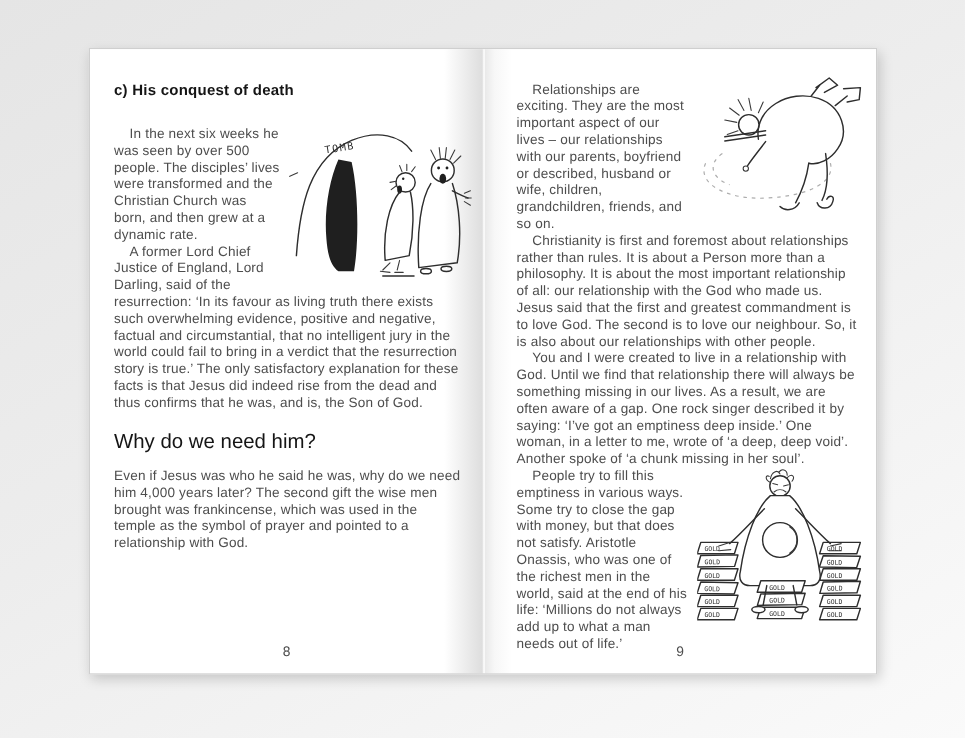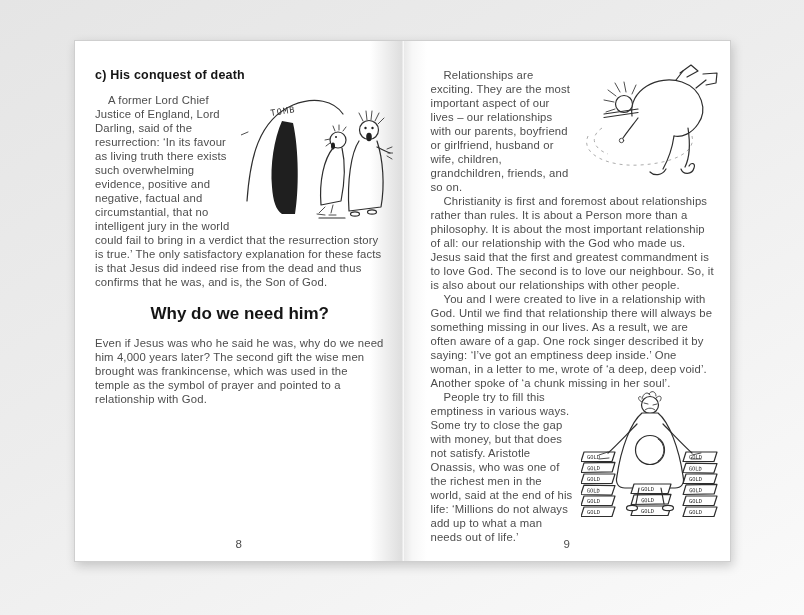--- a/index.html
+++ b/index.html
@@ -30,29 +30,28 @@
   .page-right {
     padding: 27px 13px 30px 27px;
     background: linear-gradient(to right, #e9e9e9 0%, #f7f7f7 2.5%, #ffffff 7%);
     border-left: 1px solid #f8f8f8;
   }
   .section-heading {
     font-size: 12.5px;
     font-weight: bold;
     color: #151515;
     letter-spacing: 0.2px;
-    margin-bottom: 11px;
+    margin-bottom: 23px;
   }
   .sub-heading {
     font-size: 17px;
-    font-weight: bold;
+    font-weight: normal;
     color: #151515;
     margin: 15px 0 12px 0;
     clear: none;
-    text-align: center;
   }
   .body-text p {
     font-size: 11.3px;
     line-height: 14px;
     color: #4d4d4d;
     letter-spacing: 0.15px;
     text-indent: 13px;
     text-align: left;
   }
   .body-text p.noindent { text-indent: 0; }
@@ -109,20 +108,21 @@
         <circle class="ink-fill" cx="124.5" cy="35" r="1.2"></circle>
         <circle class="ink-fill" cx="131.5" cy="35" r="1.2"></circle>
         <ellipse class="ink-fill" cx="128" cy="44" rx="2.8" ry="4.2"></ellipse>
         <path class="ink" d="M118,48 C110,60 106,88 108,118 L140,114 C144,92 142,66 136,48"></path>
         <path class="ink" d="M136,54 C142,57 146,59 149,60"></path>
         <path class="ink-thin" d="M146,56 l5,-2 M147,60 l5,0 M146,63 l5,3"></path>
         <ellipse class="ink" cx="114" cy="121" rx="4.5" ry="2.2"></ellipse>
         <ellipse class="ink" cx="131" cy="119" rx="4.5" ry="2.2"></ellipse>
       </svg>
 
+      <p>In the next six weeks he was seen by over 500 people. The disciples’ lives were transformed and the Christian Church was born, and then grew at a dynamic rate.</p>
       <p>A former Lord Chief Justice of England, Lord Darling, said of the resurrection: ‘In its favour as living truth there exists such overwhelming evidence, positive and negative, factual and circumstantial, that no intelligent jury in the world could fail to bring in a verdict that the resurrection story is true.’ The only satisfactory explanation for these facts is that Jesus did indeed rise from the dead and thus confirms that he was, and is, the Son of God.</p>
 
       <h2 class="sub-heading">Why do we need him?</h2>
 
       <p class="noindent">Even if Jesus was who he said he was, why do we need him 4,000 years later? The second gift the wise men brought was frankincense, which was used in the temple as the symbol of prayer and pointed to a relationship with God.</p>
     </div>
 
     <div class="page-number">8</div>
   </div>
 
@@ -148,21 +148,21 @@
 
         <path class="ink" d="M58,54 C52,62 47,68 43,74"></path>
         <circle class="ink-thin" cx="41.5" cy="76.5" r="2.2"></circle>
 
         <path class="ink" d="M94,72 C92,86 88,96 83,105"></path>
         <path class="ink" d="M70,108 C74,112 82,112 86,105"></path>
         <path class="ink" d="M108,64 C111,84 109,95 105,103"></path>
         <path class="ink" d="M101,105 C103,111 112,111 114,104 C116,99 111,98 109,102"></path>
       </svg>
 
-      <p>Relationships are exciting. They are the most important aspect of our lives – our relationships with our parents, boyfriend or girlfriend, husband or wife, children, grandchildren, friends, and so on.</p>
+      <p>Relationships are exciting. They are the most important aspect of our lives – our relationships with our parents, boyfriend or described, husband or wife, children, grandchildren, friends, and so on.</p>
       <p>Christianity is first and foremost about relationships rather than rules. It is about a Person more than a philosophy. It is about the most important relationship of all: our relationship with the God who made us. Jesus said that the first and greatest commandment is to love God. The second is to love our neighbour. So, it is also about our relationships with other people.</p>
       <p>You and I were created to live in a relationship with God. Until we find that relationship there will always be something missing in our lives. As a result, we are often aware of a gap. One rock singer described it by saying: ‘I’ve got an emptiness deep inside.’ One woman, in a letter to me, wrote of ‘a deep, deep void’. Another spoke of ‘a chunk missing in her soul’.</p>
 
       <svg class="float-art gold-art" viewBox="0 0 138 132" aria-hidden="true">
 
         <g>
           <g transform="translate(0,62)">
               <path class="ink-white" d="M3,0 H34 L31,9.5 H0 Z"></path>
               <text class="hand-label" x="6" y="7.4" font-size="5.4">GOLD</text>
             </g>

